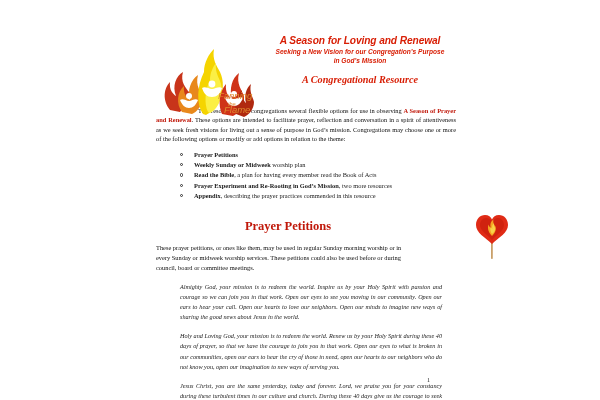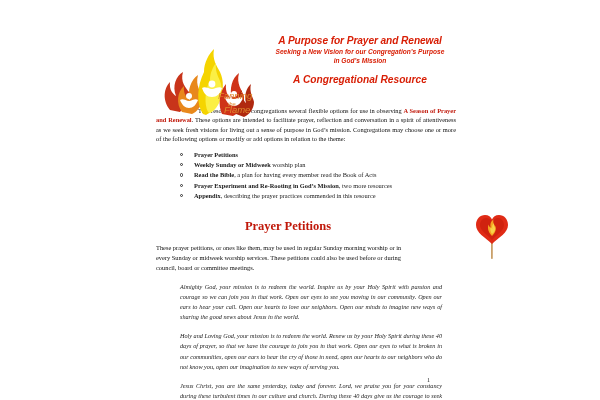--- a/index.html
+++ b/index.html
@@ -61,21 +61,21 @@
   .title-sub {
     font-family: "Liberation Sans", sans-serif;
     font-weight: bold;
     font-style: italic;
     font-size: 6.6px;
     color: #d81e05;
     line-height: 1.25;
     margin-top: 1px;
   }
   .title-resource {
-    font-family: Liberation Sans, sans-serif;
+    font-family: Liberation Serif, serif;
     font-weight: bold;
     font-style: italic;
     font-size: 10.2px;
     color: #d81e05;
     line-height: 1.2;
     margin-top: 8px;
     white-space: nowrap;
   }
 
   
@@ -203,21 +203,21 @@
             <path d="M69 56 C72 54 75 57 78 57 C81 57 84 54 87 56 C85 61 82 64 78 64 C74 64 71 61 69 56 Z"></path>
           </g>
 
           <text x="62" y="57" font-family="Liberation Sans, sans-serif" font-size="9.5" font-style="italic" fill="#e08a2e">Fanning</text>
           <text x="72" y="63.5" font-family="Liberation Sans, sans-serif" font-size="5.5" font-style="italic" fill="#e08a2e">the</text>
           <text x="68" y="71" font-family="Liberation Sans, sans-serif" font-size="9.5" font-style="italic" fill="#e08a2e">Flame</text>
         </svg>
       </div>
 
       <div class="header-titles">
-        <div class="title-main">A Purpose for Prayer and Renewal</div>
+        <div class="title-main">A Season for Loving and Renewal</div>
         <div class="title-sub">Seeking a New Vision for our Congregation’s Purpose</div>
         <div class="title-sub">in God’s Mission</div>
         <div class="title-resource">A Congregational Resource</div>
       </div>
     </div>
 
     <p class="intro"><span>This resource offers congregations several flexible options for use in observing </span><span class="emph">A Season of Prayer and Renewal</span><span>. These options are intended to facilitate prayer, reflection and conversation in a spirit of attentiveness as we seek fresh visions for living out a sense of purpose in God’s mission. Congregations may choose one or more of the following options or modify or add options in relation to the theme:</span></p>
 
     <ul class="options">
       <li><b>Prayer Petitions</b><span></span></li>

